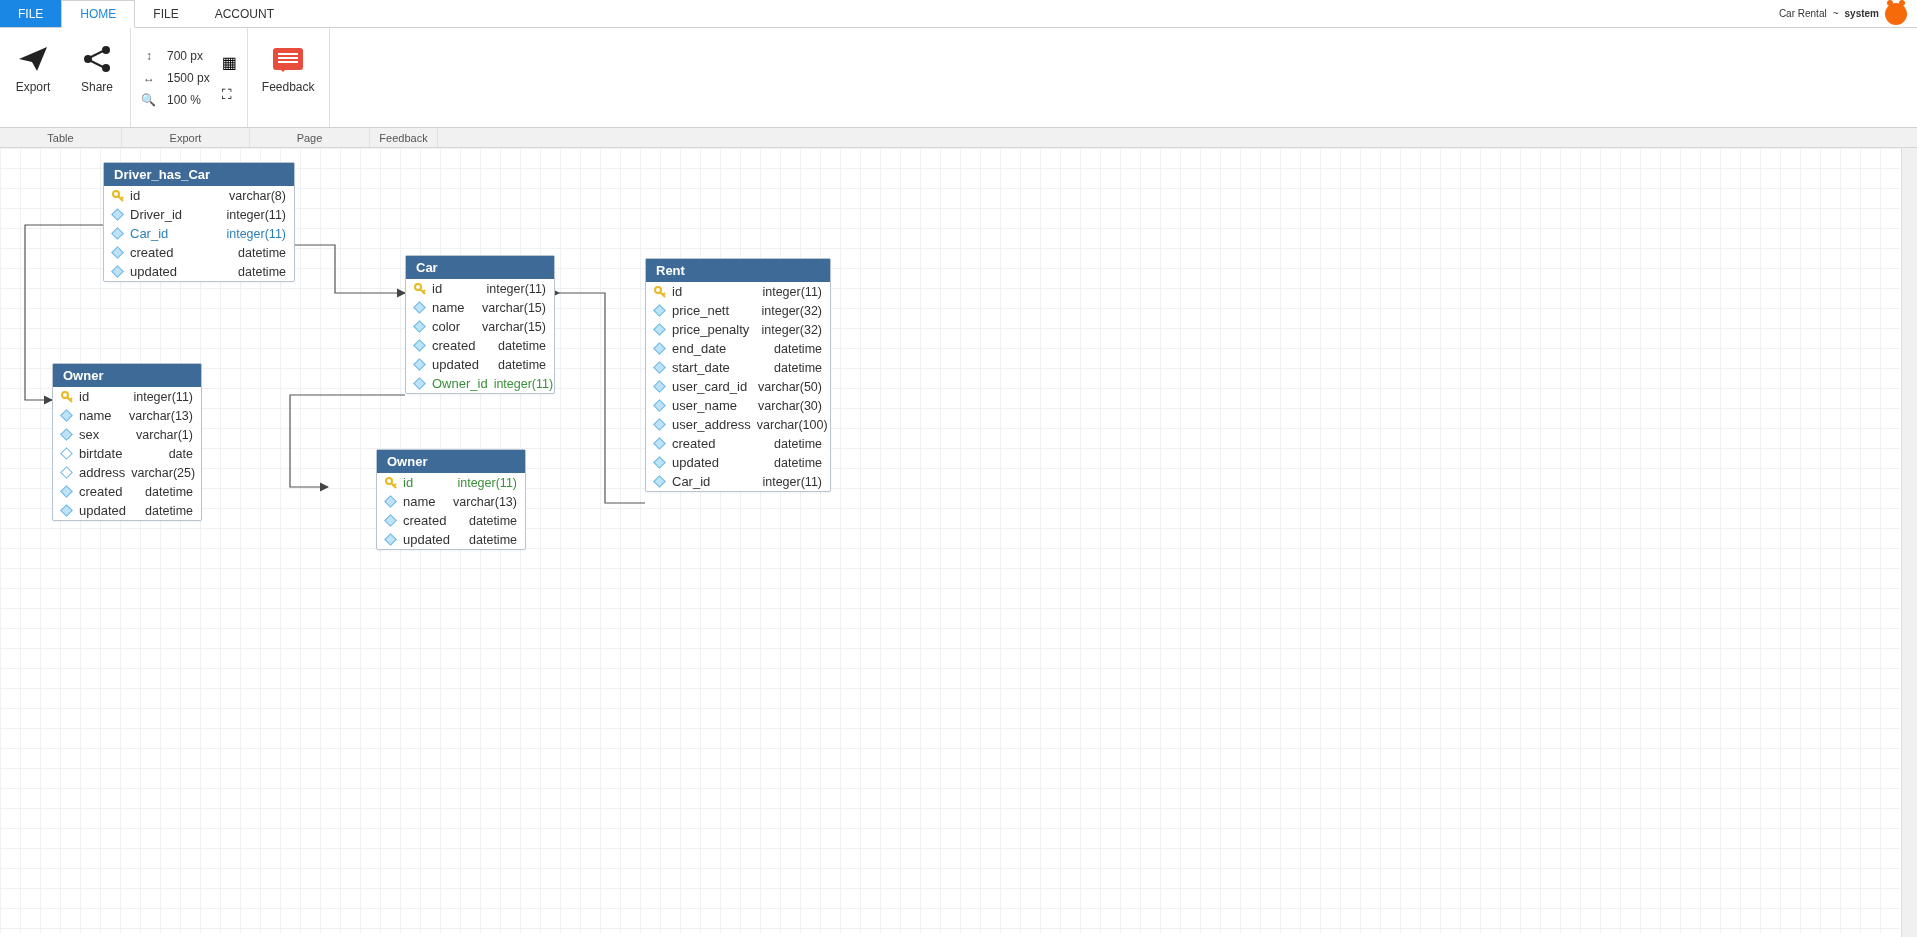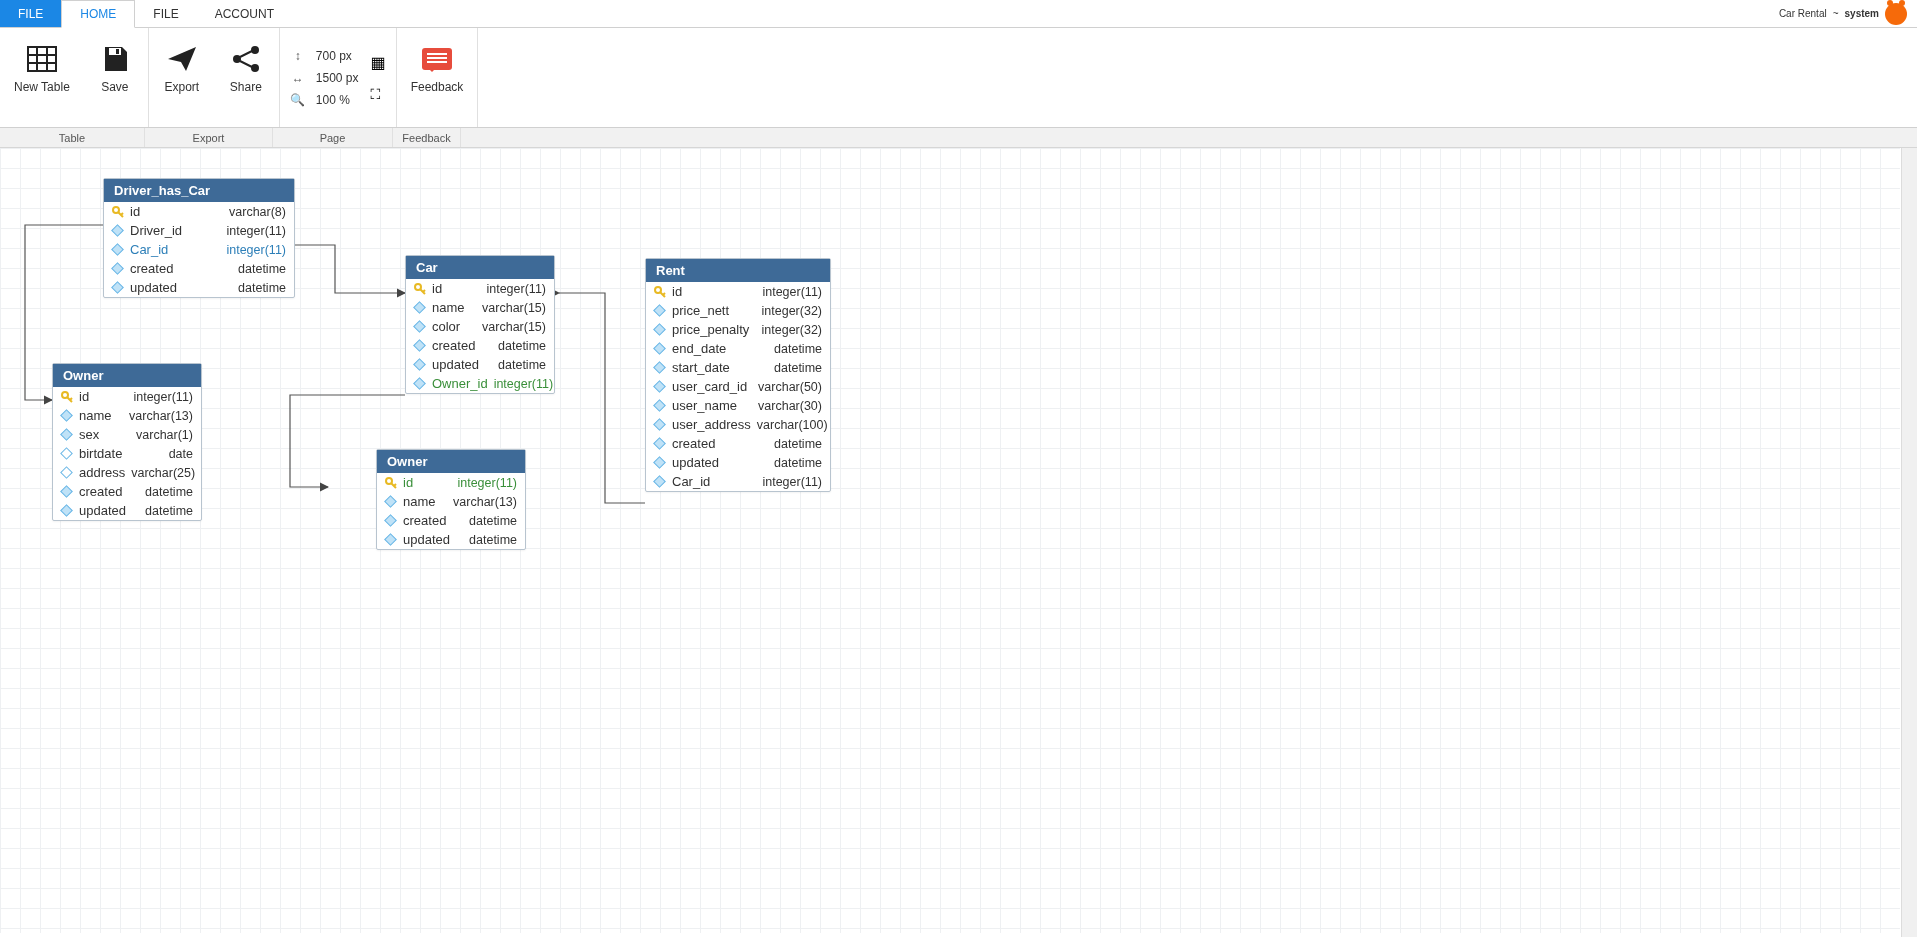--- a/index.html
+++ b/index.html
@@ -59,46 +59,20 @@
   <span class="sys">system</span>
   <span class="gh"></span>
  </div>
 </div>
 
 <div class="ribbon">
  <div class="group">
   <div class="btn">
    <div class="ico">
     <svg width="32" height="28" viewBox="0 0 32 28">
-            <g stroke="#222" stroke-width="2" fill="none">
-              <rect x="2" y="2" width="28" height="24"></rect>
-              <line x1="2" y1="10" x2="30" y2="10"></line>
-              <line x1="2" y1="18" x2="30" y2="18"></line>
-              <line x1="11" y1="2" x2="11" y2="26"></line>
-              <line x1="21" y1="2" x2="21" y2="26"></line>
-            </g>
-          </svg>
-   </div>
-   <span>New Table</span>
-  </div>
-  <div class="btn">
-   <div class="ico">
-    <svg width="28" height="28" viewBox="0 0 28 28">
-            <path fill="#222" d="M4 2h17l5 5v19H4z"></path>
-            <rect x="8" y="3" width="12" height="7" fill="#fff"></rect>
-            <rect x="15" y="4" width="3" height="5" fill="#222"></rect>
-          </svg>
-   </div>
-   <span>Save</span>
-  </div>
- </div>
- <div class="group">
-  <div class="btn">
-   <div class="ico">
-    <svg width="32" height="28" viewBox="0 0 32 28">
             <path fill="#222" d="M2 14 L30 2 L20 26 L15 17 Z"></path>
             <path fill="#fff" d="M15 17 L30 2 L17 15 Z" opacity=".4"></path>
           </svg>
    </div>
    <span>Export</span>
   </div>
   <div class="btn">
    <div class="ico">
     <svg width="30" height="28" viewBox="0 0 30 28">
             <g fill="#222">
@@ -139,21 +113,21 @@
   <div class="btn">
    <div class="ico">
           <div class="chat-ico"></div>
         </div>
    <span>Feedback</span>
   </div>
  </div>
 </div>
 
 <div class="grouplabels">
- <div style="width:145px">Table</div>
+ <div style="width:122px">Table</div>
  <div style="width:128px">Export</div>
  <div style="width:120px">Page</div>
  <div style="width:68px">Feedback</div>
 </div>
 
 <div class="canvas-wrap">
  <div class="canvas" id="canvas">
   <svg class="conn" id="connsvg" width="1900" height="785">
         <defs>
           <marker id="arr" markerWidth="8" markerHeight="8" refX="7" refY="4" orient="auto">
@@ -161,21 +135,21 @@
           </marker>
           <marker id="arrL" markerWidth="8" markerHeight="8" refX="1" refY="4" orient="auto">
             <path d="M8 0 L0 4 L8 8 Z" fill="#444"></path>
           </marker>
         </defs>
         <path d="M103 77 L25 77 L25 252 L52 252" fill="none" stroke="#555" stroke-width="1.2" marker-end="url(#arr)"></path>
         <path d="M263 97 L335 97 L335 145 L405 145" fill="none" stroke="#555" stroke-width="1.2" marker-end="url(#arr)"></path>
         <path d="M405 247 L290 247 L290 339 L328 339" fill="none" stroke="#555" stroke-width="1.2" marker-end="url(#arr)"></path>
         <path d="M645 355 L605 355 L605 145 L559 145" fill="none" stroke="#555" stroke-width="1.2" marker-end="url(#arrL)"></path>
       </svg>
- <div class="entity" style="left: 103px; top: 30px; width: 192px;">
+ <div class="entity" style="left: 103px; top: 14px; width: 192px;">
         <div class="hdr">Driver_has_Car</div>
         <div class="row">
           <span class="ic"><svg class="key" viewBox="0 0 12 12">
               <circle cx="4" cy="4" r="3" fill="none" stroke="#e8b923" stroke-width="2"></circle>
               <path d="M6 6 L11 11 M9 9 L11 7" stroke="#e8b923" stroke-width="2" fill="none"></path>
             </svg></span>
           <span class="nm">id</span>
           <span class="ty">varchar(8)</span>
         </div>
         <div class="row">

